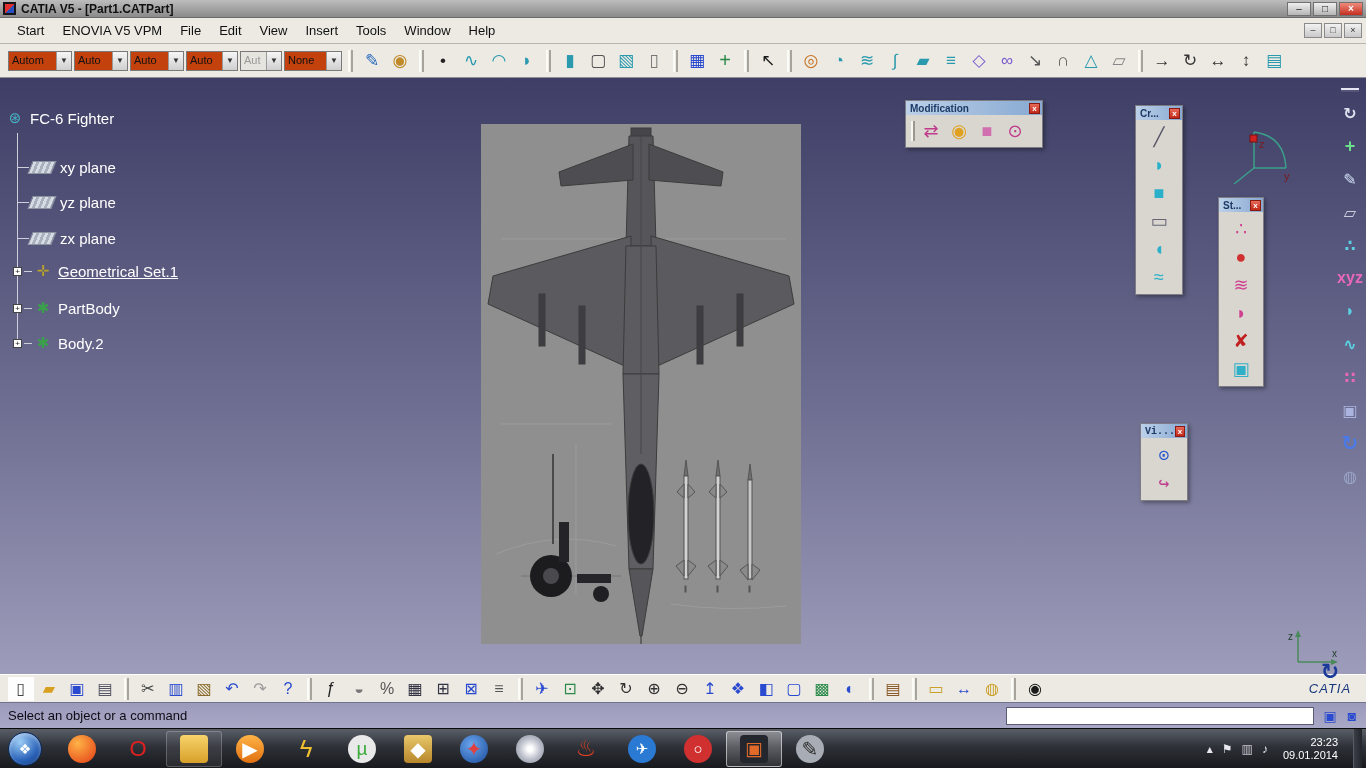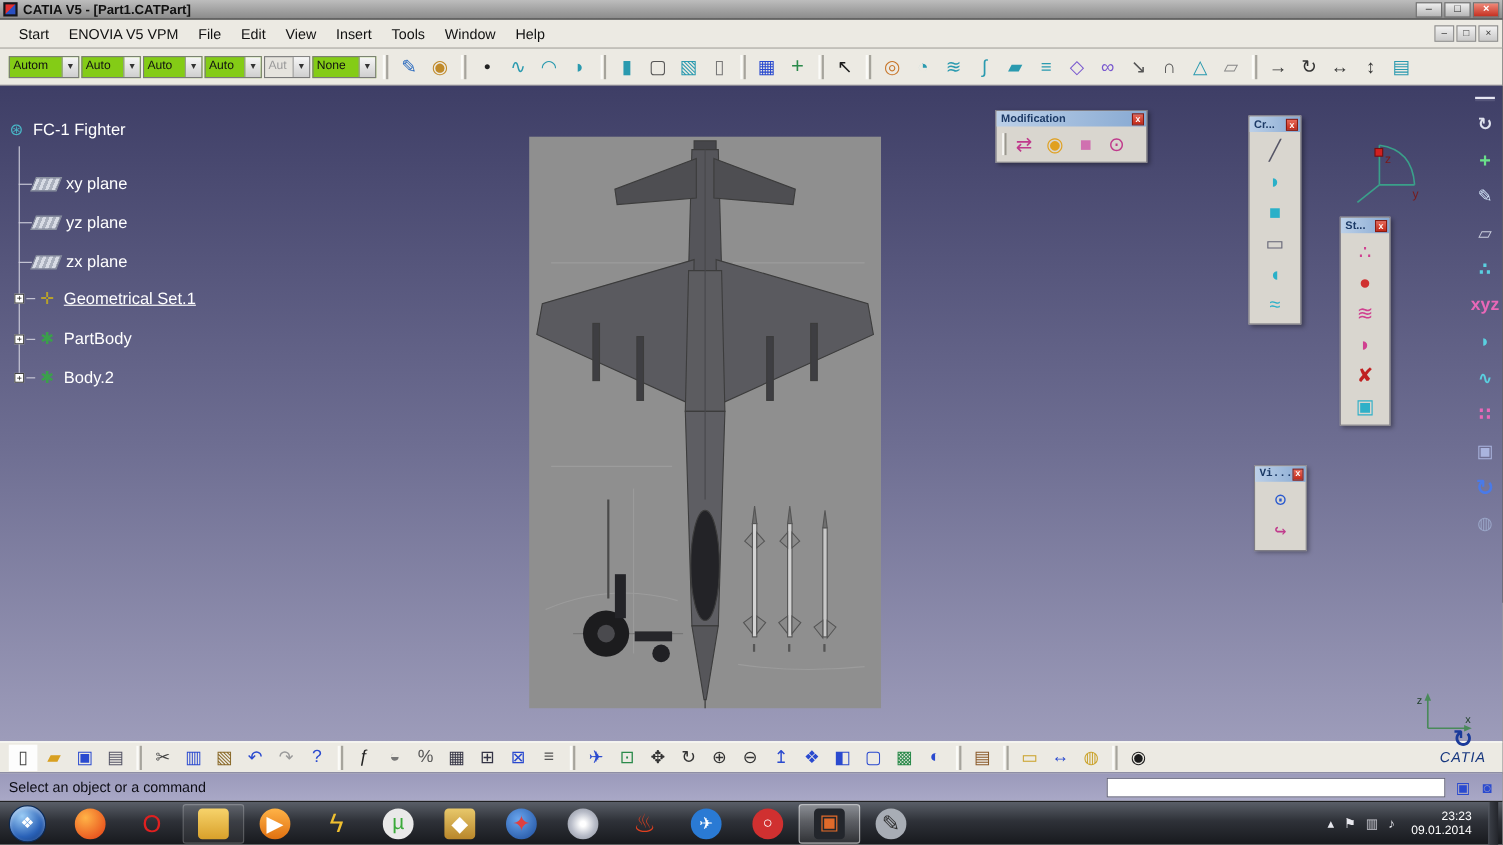--- a/index.html
+++ b/index.html
@@ -23,21 +23,21 @@
   .menubar { position:absolute; left:0; top:18px; width:100%; height:26px; background:#eceae3;
     border-bottom:1px solid #b9b6ae; display:flex; align-items:center; padding-left:8px; }
   .mitem { font-size:13px; color:#111; padding:4px 9px; cursor:default; }
   .mdibtns { margin-left:auto; display:flex; gap:2px; margin-right:4px; }
   .mwb { width:18px; height:15px; font-size:9px; line-height:13px; text-align:center;
     background:linear-gradient(#f2f2f2,#c9c9c9); border:1px solid #8a8a8a; color:#333; }
 
   
   .toolbar { position:absolute; left:0; top:44px; width:100%; height:34px; background:#eceae3;
     border-bottom:1px solid #8f8d96; display:flex; align-items:center; gap:2px; padding-left:8px; }
-  .combo { height:20px; background:#84cc16; border:1px solid #7a7a7a; display:flex; align-items:stretch;
+  .combo { height:20px; background:#c2410c; border:1px solid #7a7a7a; display:flex; align-items:stretch;
     font-size:11px; color:#111; flex:none; }
   .combo .cv { padding:2px 3px 0 3px; overflow:hidden; white-space:nowrap; flex:1; }
   .combo .ca { width:15px; background:linear-gradient(#f6f6f6,#cfcfcf); border-left:1px solid #9a9a9a;
     font-size:8px; text-align:center; line-height:18px; color:#333; flex:none; }
   .combo.dis { background:#e6e4de; }
   .combo.dis .cv { color:#9a9a9a; }
   .ticon { width:26px; height:26px; display:flex; align-items:center; justify-content:center;
     font-size:17px; cursor:default; flex:none; }
   .grip { width:5px; height:22px; border-left:2px solid #fbfbf8; border-right:2px solid #a6a49c; margin:0 4px; flex:none; }
 
@@ -214,21 +214,21 @@
     <span class="ticon" style="color: rgb(51, 51, 51);">↻</span>
     <span class="ticon" style="color: rgb(51, 51, 51);">↔</span>
     <span class="ticon" style="color: rgb(51, 51, 51);">↕</span>
     <span class="ticon" style="color: rgb(42, 154, 175);">▤</span>
   </div>
 
   <div class="viewport">
 
     <div class="tree-row" style="left:6px; top:29px;">
       <span class="tico" style="color: rgb(73, 184, 200);">⊛</span>
-      <span class="tree-label" style="position:static">FC-1 Fighter</span>
+      <span class="tree-label" style="position:static">FC-6 Fighter</span>
     </div>
     <div class="tline" style="left:17px; top:55px; width:1px; height:211px;"></div>
 
     <div class="tline" style="left:17px; top:89px; width:12px; height:1px;"></div>
     <div class="tree-row" style="left:30px; top:78px;">
       <span class="plane-ic"></span>
       <span class="tree-label" style="position:static">xy plane</span>
     </div>
 
     <div class="tline" style="left:17px; top:124px; width:12px; height:1px;"></div>

